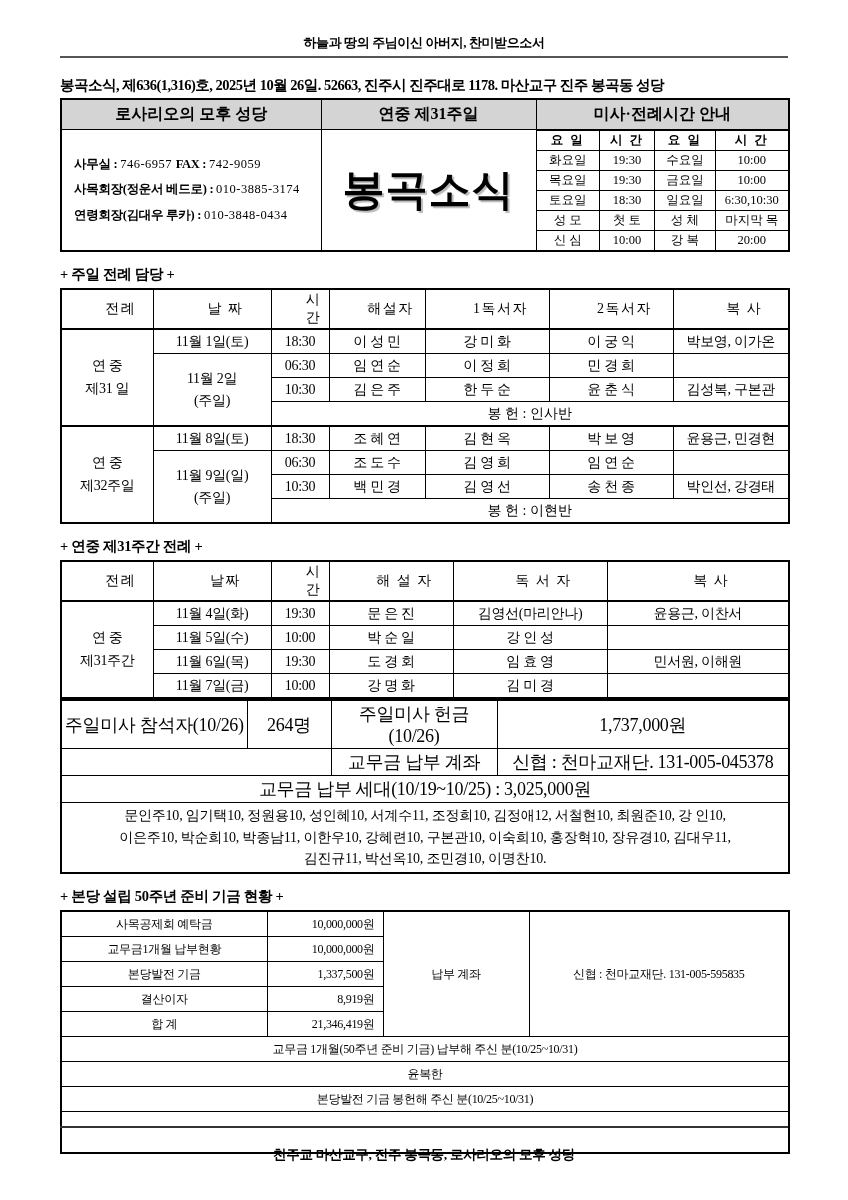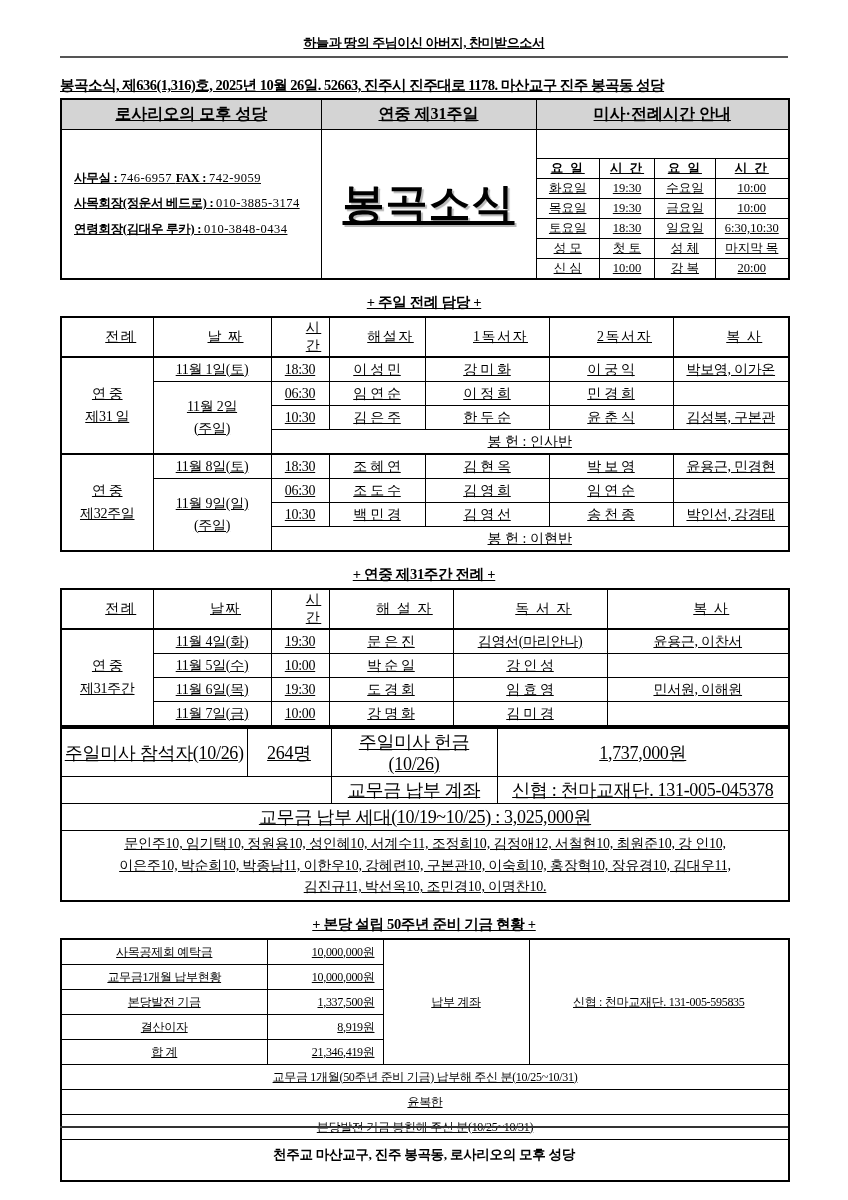--- a/index.html
+++ b/index.html
@@ -15,21 +15,20 @@
     color: #000;
     position: relative;
     overflow: hidden;
   }
   .page {
     width: 848px;
     height: 1200px;
     box-sizing: border-box;
     padding: 0 60px;
     position: relative;
-    text-decoration: underline;
   }
 
   
   .masthead {
     text-align: center;
     font-weight: bold;
     font-size: 13px;
     letter-spacing: -0.4px;
     padding-top: 34px;
     padding-bottom: 4px;
@@ -94,36 +93,35 @@
     font-weight: bold;
     letter-spacing: 1px;
     text-shadow: 2px 2px 1px #b9b9b9;
     font-family: "Liberation Serif", serif;
   }
   .masstime-cell { padding: 0; }
   .masstime {
     width: 100%;
     border-collapse: collapse;
     table-layout: fixed;
-    margin-top: 28px;
   }
   .masstime td {
     border: 1px solid #000;
     font-size: 12.5px;
     height: 17px;
     letter-spacing: 0px;
   }
   .masstime td.noleft  { border-left: none; }
   .masstime td.noright { border-right: none; }
   .masstime .mh { font-weight: bold; letter-spacing: 2px; }
   .tight  { letter-spacing: -0.5px; }
 
   
   .section-title {
-    text-align: center;
+    text-align: left;
     font-size: 14.5px;
     font-weight: bold;
     letter-spacing: -0.3px;
     margin: 0;
     padding: 13px 0 4px 0;
   }
 
   
   .lit-table td { font-size: 14px; height: 21px; }
   .lit-table .colhdr { height: 22px; letter-spacing: 1.5px; padding-left: 29px; }

